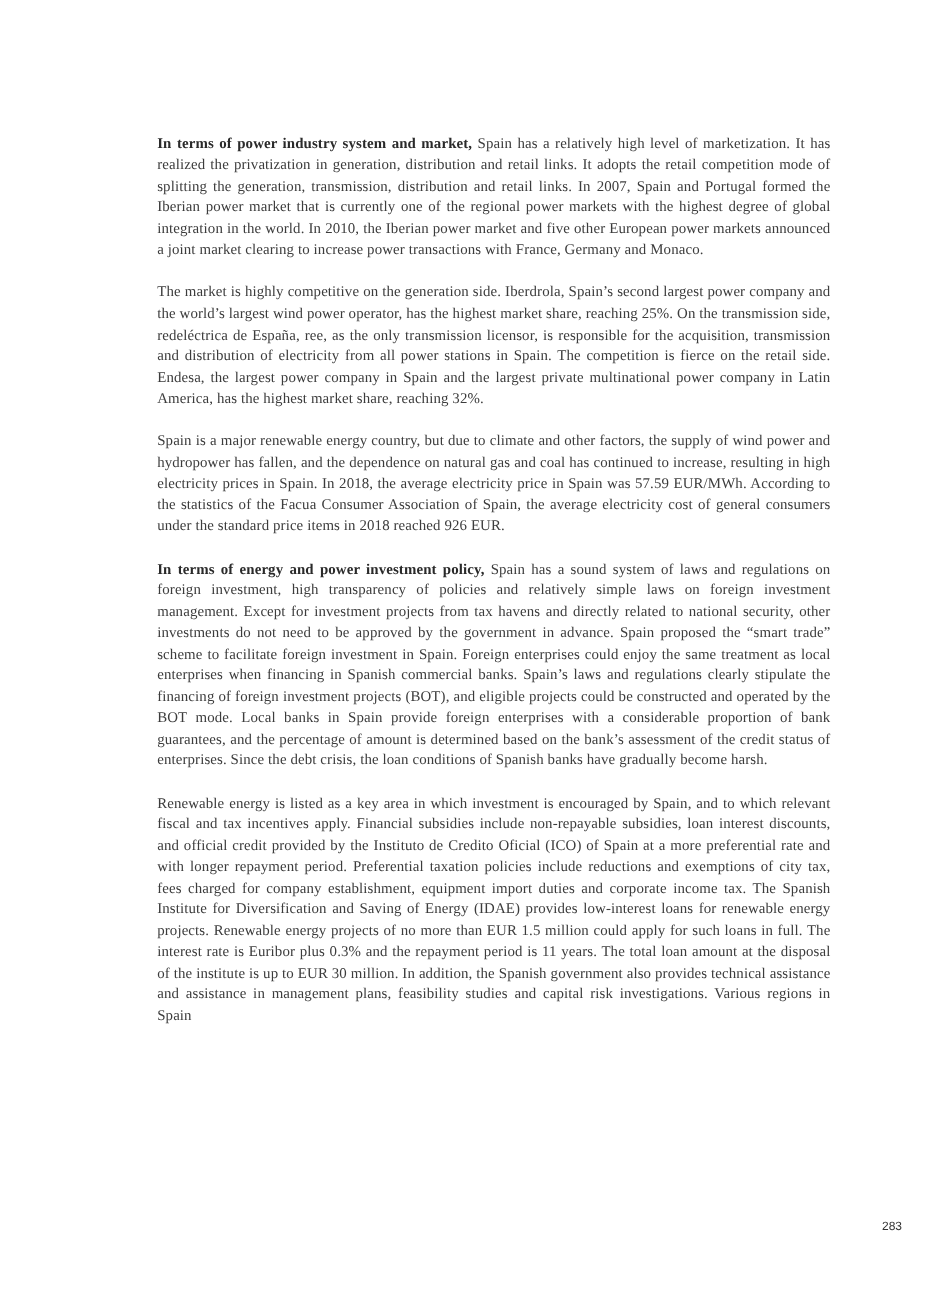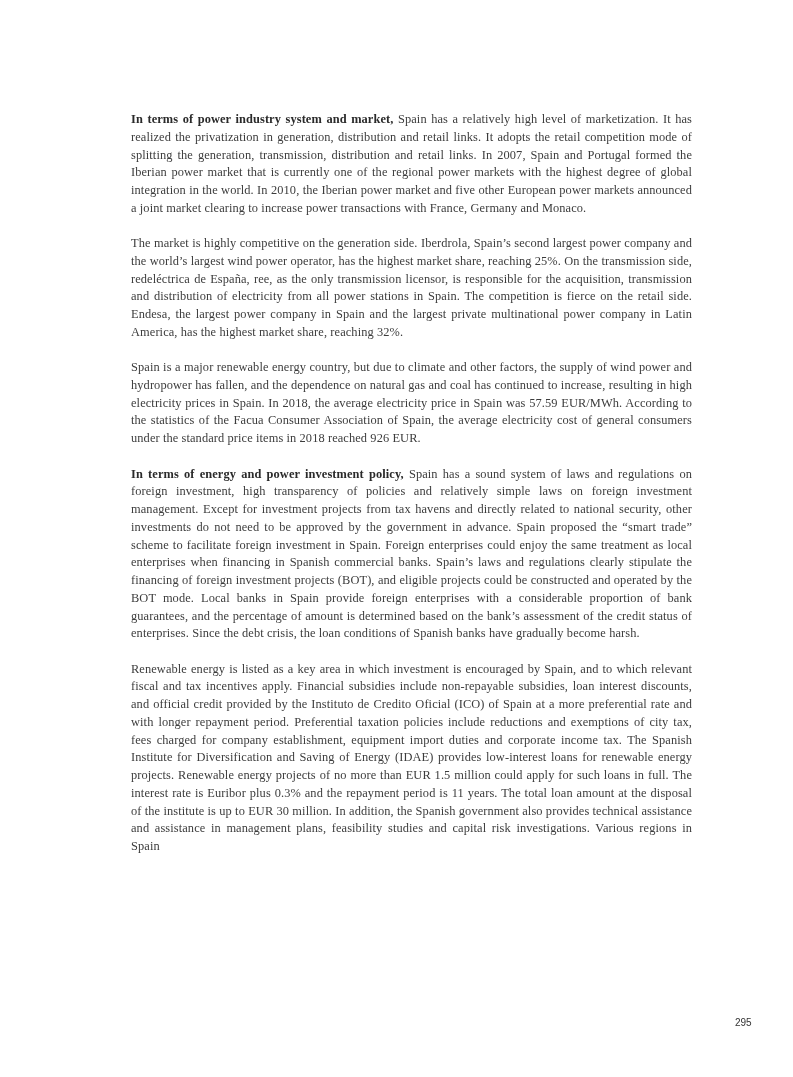--- a/index.html
+++ b/index.html
@@ -31,13 +31,13 @@
 <body>
 
 <div class="page">
   <p class="para"><span class="lead">In terms of power industry system and market,</span><span> Spain has a relatively high level of marketization. It has realized the privatization in generation, distribution and retail links. It adopts the retail competition mode of splitting the generation, transmission, distribution and retail links. In 2007, Spain and Portugal formed the Iberian power market that is currently one of the regional power markets with the highest degree of global integration in the world. In 2010, the Iberian power market and five other European power markets announced a joint market clearing to increase power transactions with France, Germany and Monaco.</span></p>
   <p class="para"><span>The market is highly competitive on the generation side. Iberdrola, Spain’s second largest power company and the world’s largest wind power operator, has the highest market share, reaching 25%. On the transmission side, redeléctrica de España, ree, as the only transmission licensor, is responsible for the acquisition, transmission and distribution of electricity from all power stations in Spain. The competition is fierce on the retail side. Endesa, the largest power company in Spain and the largest private multinational power company in Latin America, has the highest market share, reaching 32%.</span></p>
   <p class="para"><span>Spain is a major renewable energy country, but due to climate and other factors, the supply of wind power and hydropower has fallen, and the dependence on natural gas and coal has continued to increase, resulting in high electricity prices in Spain. In 2018, the average electricity price in Spain was 57.59 EUR/MWh. According to the statistics of the Facua Consumer Association of Spain, the average electricity cost of general consumers under the standard price items in 2018 reached 926 EUR.</span></p>
   <p class="para"><span class="lead">In terms of energy and power investment policy,</span><span> Spain has a sound system of laws and regulations on foreign investment, high transparency of policies and relatively simple laws on foreign investment management. Except for investment projects from tax havens and directly related to national security, other investments do not need to be approved by the government in advance. Spain proposed the “smart trade” scheme to facilitate foreign investment in Spain. Foreign enterprises could enjoy the same treatment as local enterprises when financing in Spanish commercial banks. Spain’s laws and regulations clearly stipulate the financing of foreign investment projects (BOT), and eligible projects could be constructed and operated by the BOT mode. Local banks in Spain provide foreign enterprises with a considerable proportion of bank guarantees, and the percentage of amount is determined based on the bank’s assessment of the credit status of enterprises. Since the debt crisis, the loan conditions of Spanish banks have gradually become harsh.</span></p>
   <p class="para"><span>Renewable energy is listed as a key area in which investment is encouraged by Spain, and to which relevant fiscal and tax incentives apply. Financial subsidies include non-repayable subsidies, loan interest discounts, and official credit provided by the Instituto de Credito Oficial (ICO) of Spain at a more preferential rate and with longer repayment period. Preferential taxation policies include reductions and exemptions of city tax, fees charged for company establishment, equipment import duties and corporate income tax. The Spanish Institute for Diversification and Saving of Energy (IDAE) provides low-interest loans for renewable energy projects. Renewable energy projects of no more than EUR 1.5 million could apply for such loans in full. The interest rate is Euribor plus 0.3% and the repayment period is 11 years. The total loan amount at the disposal of the institute is up to EUR 30 million. In addition, the Spanish government also provides technical assistance and assistance in management plans, feasibility studies and capital risk investigations. Various regions in Spain</span></p>
 </div>
 
-<div class="page-number">295</div>
+<div class="page-number">283</div>
 
 </body></html>

